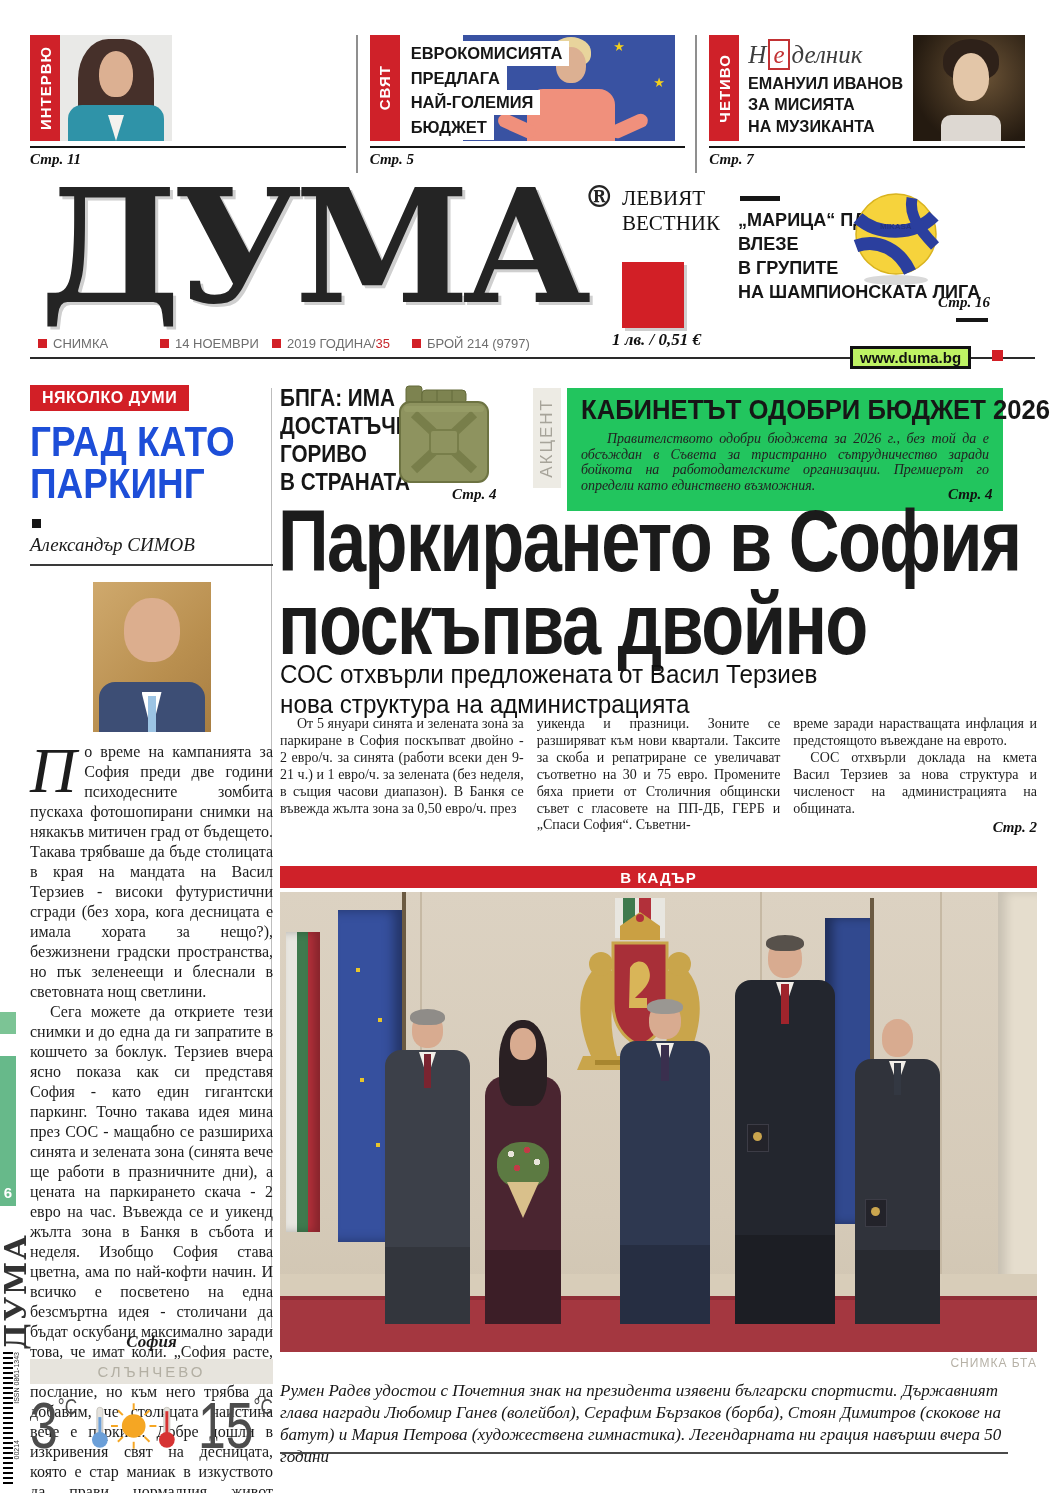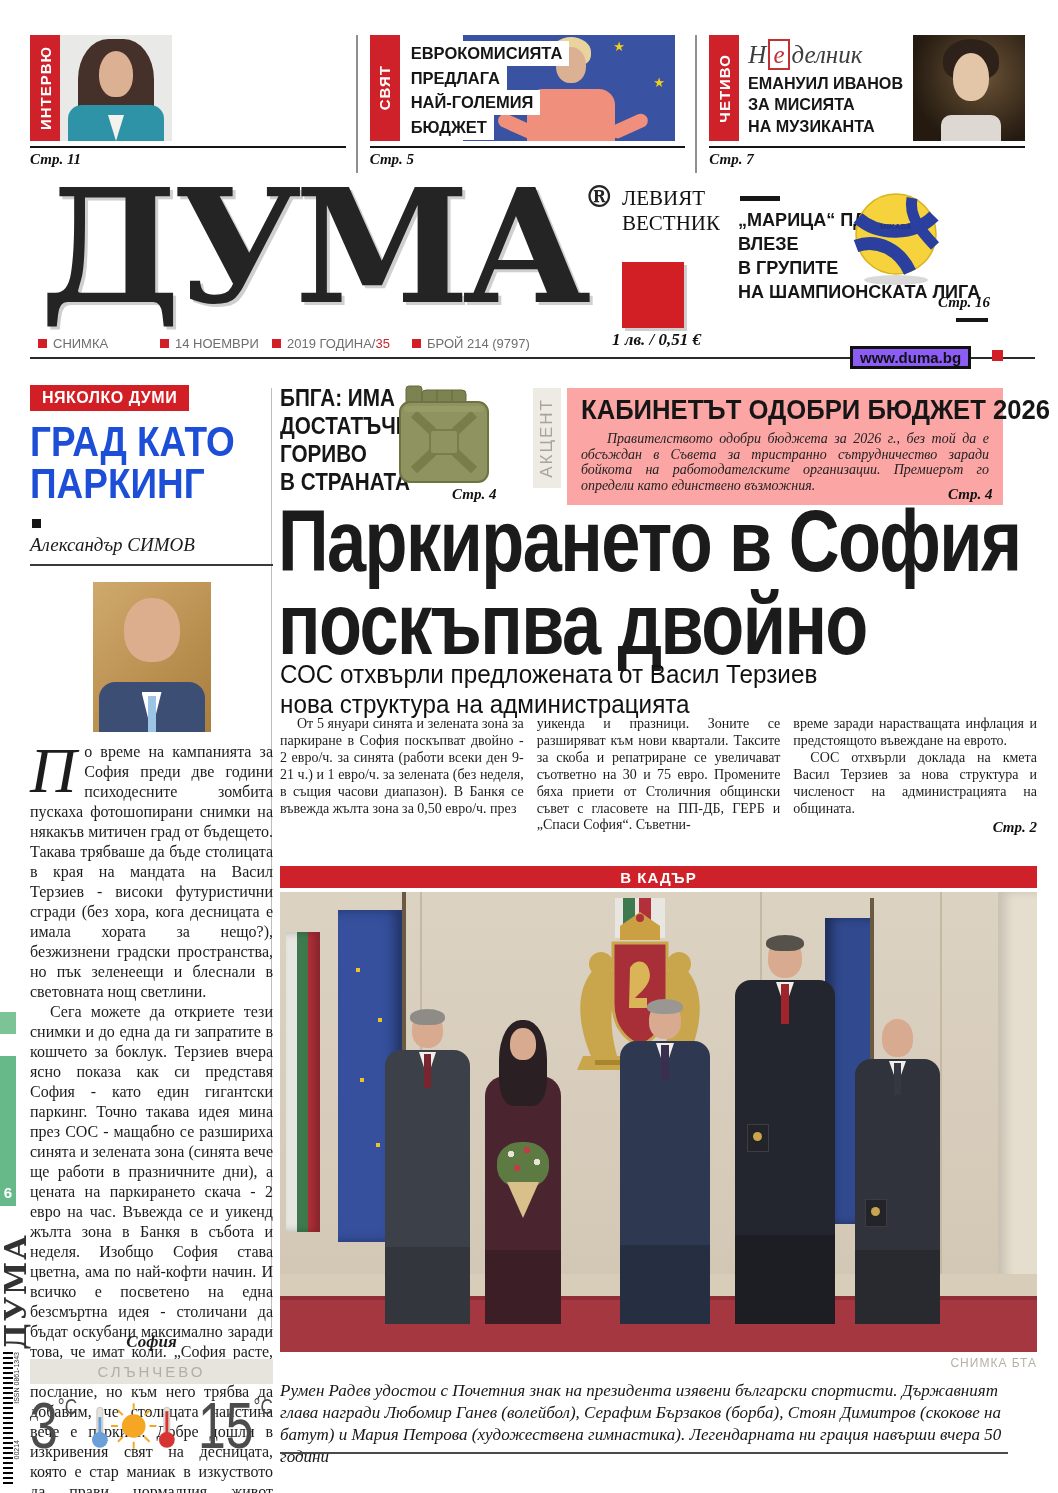--- a/index.html
+++ b/index.html
@@ -59,21 +59,21 @@
   .sport-dash2{left:956px;top:318px;width:32px;height:4px;background:#161616;}
   .ball{left:850px;top:190px;}
 
   
   .datebar{left:30px;top:336px;width:1005px;height:18px;font:13px "Liberation Sans",sans-serif;color:#6e6e6e;}
   .d-item{position:absolute;top:0;}
   .d-item .bullet{display:inline-block;width:9px;height:9px;background:#d21f26;margin-right:6px;}
   .d-item .red{color:#c8262b;}
   .price{left:612px;top:330px;font:bold italic 17px "Liberation Serif",serif;color:#111;}
   .datebar-rule{left:30px;top:357px;width:1005px;height:2px;background:#2a2a2a;}
-  .sitebox{left:850px;top:346px;background:#8b5cf6;border:3px solid #111;padding:0 7px;font:bold 15px "Liberation Sans",sans-serif;color:#111;}
+  .sitebox{left:850px;top:346px;background:#bef264;border:3px solid #111;padding:0 7px;font:bold 15px "Liberation Sans",sans-serif;color:#111;}
   .site-sq{left:992px;top:350px;width:11px;height:11px;background:#d21f26;}
 
   
   .rail-green-sm{left:0;top:1012px;width:16px;height:22px;background:#7cc495;}
   .rail-green-lg{left:0;top:1056px;width:16px;height:150px;background:#67b98a;color:#fff;
                  font:bold 15px "Liberation Sans",sans-serif;display:flex;align-items:flex-end;justify-content:center;padding-bottom:5px;box-sizing:border-box;}
   .rail-duma{left:-2px;top:1238px;height:112px;font:bold 30px "DejaVu Serif",serif;color:#333;letter-spacing:2px;}
   .barcode{left:3px;top:1352px;width:10px;height:132px;
            background:repeating-linear-gradient(180deg,#000 0 2px,#fff 2px 5px);}
   .issn{left:13px;top:1352px;font-size:7px;color:#333;font-family:"Liberation Sans",sans-serif;}
@@ -110,21 +110,21 @@
   .w-temp.hi{transform-origin:right;}
 
   
   .bpga{left:280px;top:384px;width:255px;}
   .bpga-lines{font:bold 23px/1.22 "Liberation Sans",sans-serif;color:#161616;}
   .bpga-lines div{transform:scaleX(.9);transform-origin:left;white-space:nowrap;}
   .jerrycan{left:392px;top:378px;}
   .bpga-page{left:452px;top:486px;}
   .akcent{left:533px;top:388px;width:28px;height:100px;background:#edebe4;display:flex;align-items:center;justify-content:center;}
   .akcent span{writing-mode:vertical-rl;transform:rotate(180deg);font:17px "Liberation Sans",sans-serif;color:#a7a49a;letter-spacing:2px;}
-  .budget{left:567px;top:388px;width:436px;box-sizing:border-box;background:#fca5a5;padding:7px 14px 12px 14px;}
+  .budget{left:567px;top:388px;width:436px;box-sizing:border-box;background:#22c55e;padding:7px 14px 18px 14px;}
   .budget-head{font:bold 27px "Liberation Sans",sans-serif;color:#161616;transform:scaleX(.95);transform-origin:left;white-space:nowrap;}
   .budget-text{margin-top:5px;font:italic 14px/15.5px "Liberation Serif",serif;color:#222;text-align:justify;text-indent:26px;}
   .budget-page{left:948px;top:486px;}
 
   
   .headline{left:278px;top:500px;width:757px;font:bold 88px/0.94 "Liberation Sans",sans-serif;color:#1b1b1b;letter-spacing:-2px;}
   .headline div{transform:scaleX(.8);transform-origin:left top;white-space:nowrap;}
   .subhead{left:280px;top:660px;width:757px;font:25px/1.18 "Liberation Sans",sans-serif;color:#111;}
   .subhead div{transform:scaleX(.97);transform-origin:left;white-space:nowrap;}
   .columns{left:280px;top:716px;width:757px;height:148px;display:flex;gap:13px;overflow:hidden;}

